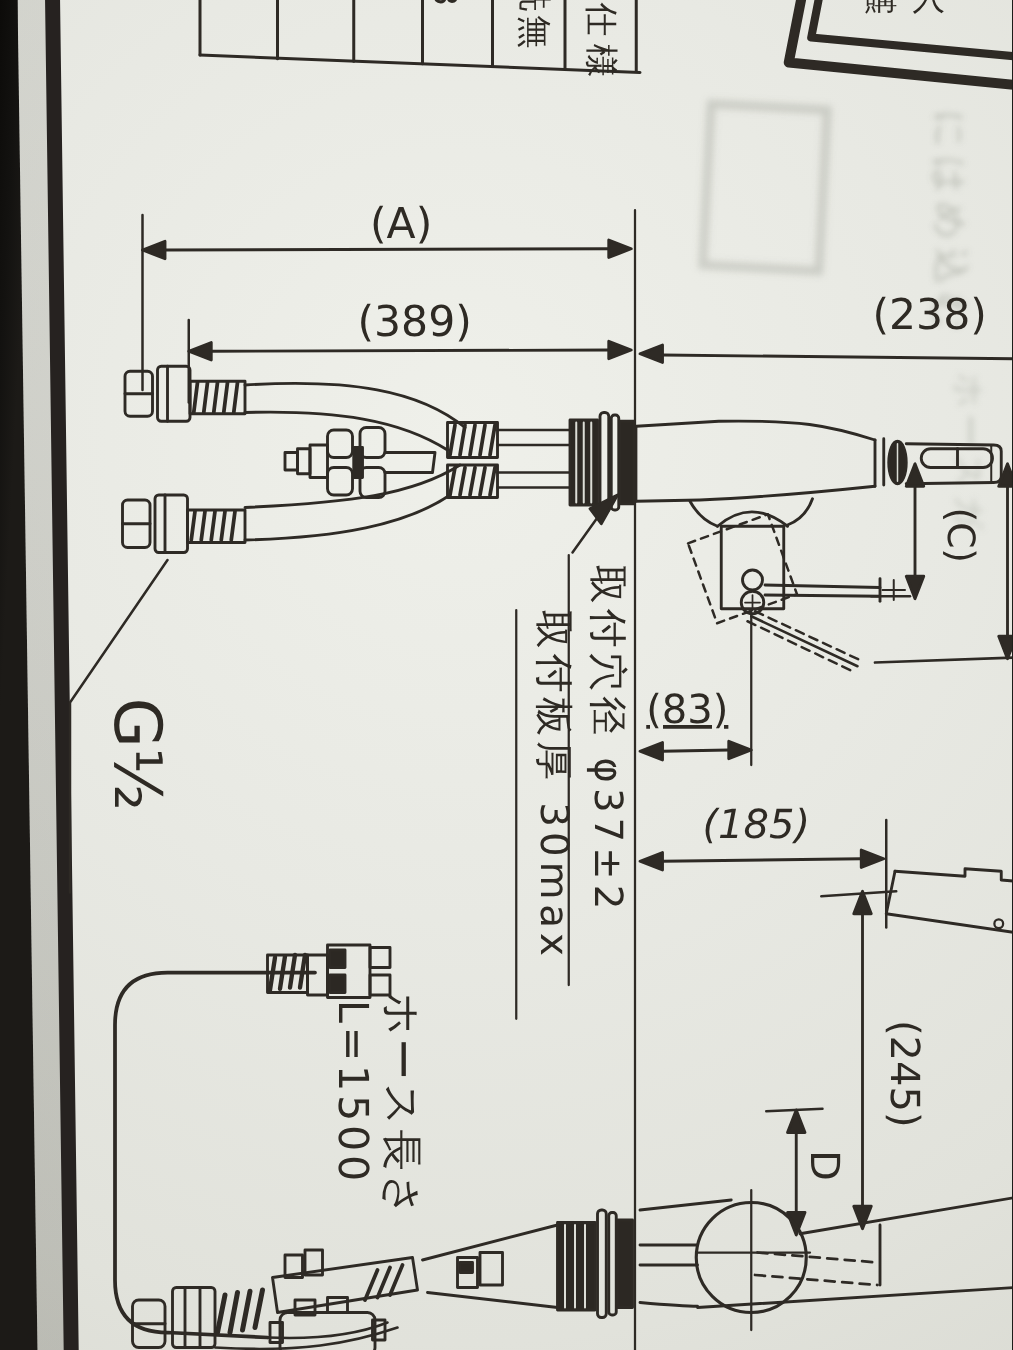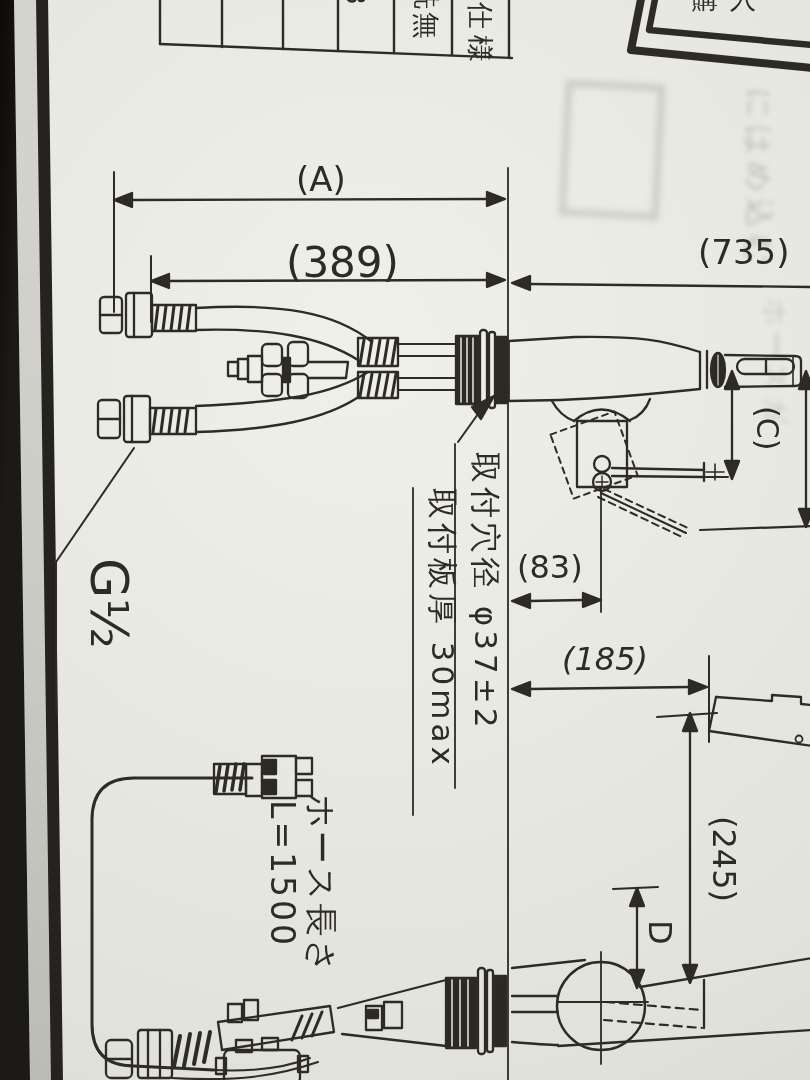--- a/index.html
+++ b/index.html
@@ -258,23 +258,23 @@
     </g>
   </svg>
 
   <div class="vtext" style="left:494px;top:2px;font-size:27px;letter-spacing:6px;">仕様</div>
   <div class="vtext" style="left:440px;top:-18px;font-size:27px;">洗</div>
   <div class="vtext" style="left:440px;top:12px;font-size:27px;">無</div>
   <div class="vtext" style="left:368px;top:-12px;font-size:26px;">8</div>
   <div class="lbl" style="left:692px;top:-14px;font-size:26px;letter-spacing:12px;">購入</div>
 
   <div class="lbl" style="left:296px;top:162px;font-size:34px;">(A)</div>
-  <div class="lbl" style="left:286px;top:241px;font-size:42px;text-align:right;">(389)</div>
-  <div class="lbl" style="left:698px;top:235px;font-size:34px;">(735)</div>
-  <div class="lbl" style="left:517px;top:551px;font-size:32px;">(83)</div>
+  <div class="lbl" style="left:286px;top:241px;font-size:34px;text-align:right;">(389)</div>
+  <div class="lbl" style="left:698px;top:235px;font-size:34px;">(238)</div>
+  <div class="lbl" style="left:517px;top:551px;font-size:32px;text-decoration:underline;">(83)</div>
   <div class="lbl" style="left:562px;top:643px;font-size:32px;font-style:italic;">(185)</div>
 
   <div class="vtext" style="left:783px;top:406px;font-size:30px;">(C)</div>
   <div class="vtext" style="left:740px;top:816px;font-size:32px;">(245)</div>
   <div class="vtext" style="left:676px;top:920px;font-size:32px;">D</div>
 
   <div class="vtext" style="left:136px;top:558px;font-size:52px;">G½</div>
 
   <div class="vtext" style="left:502px;top:452px;font-size:31px;letter-spacing:4px;">取付穴径 φ37±2</div>
   <div class="vtext" style="left:459px;top:488px;font-size:31px;letter-spacing:4px;">取付板厚 30max</div>

